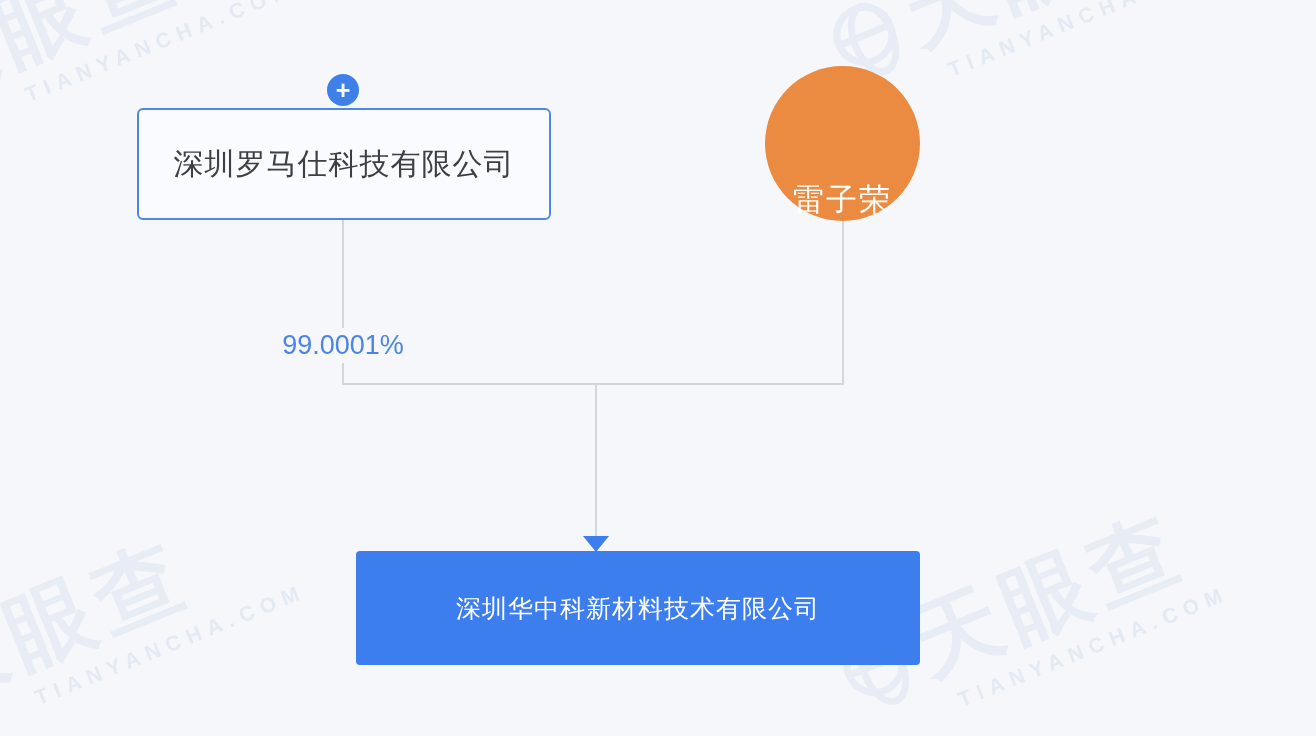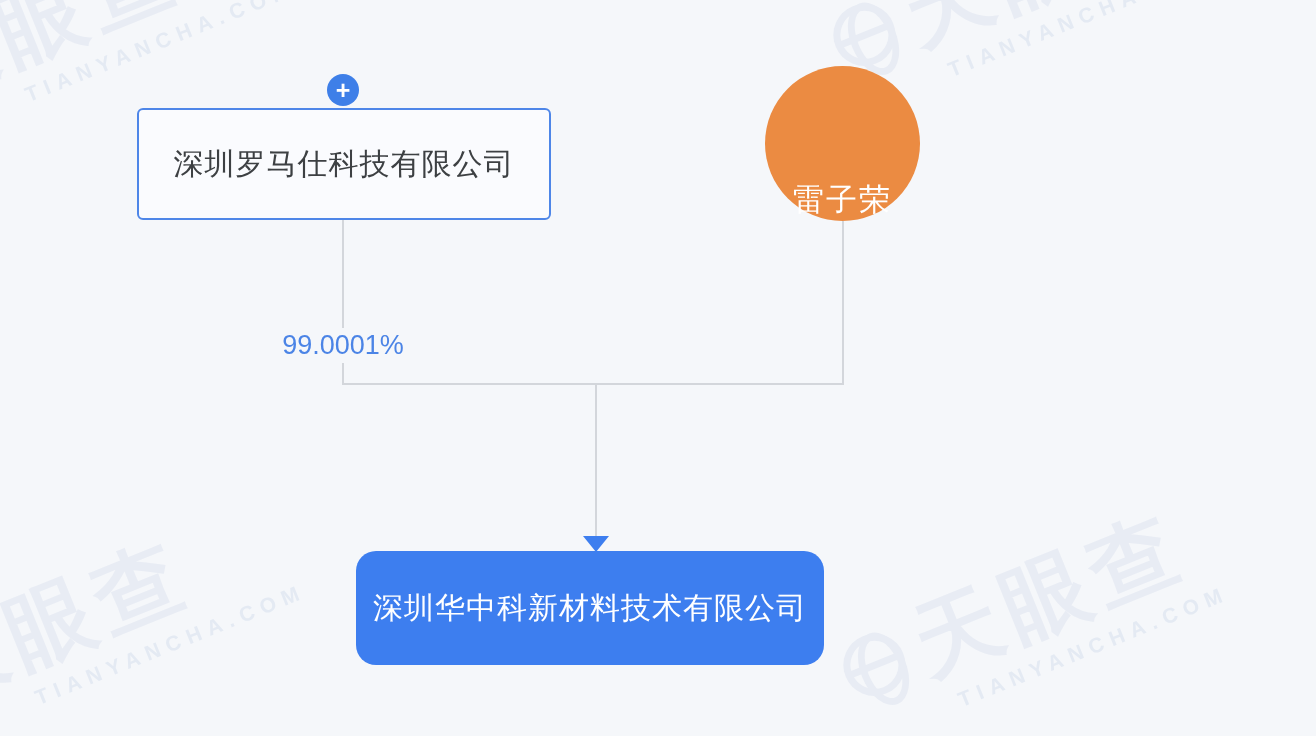--- a/index.html
+++ b/index.html
@@ -110,25 +110,25 @@
     width:155px; height:155px;
     background:#EB8B42;
     border-radius:50%;
     display:flex; align-items:flex-end; justify-content:center;
     color:#FFFFFF; font-size:31px; letter-spacing:2px;
     cursor:pointer;
     z-index:2;
   }
   .subsidiary-box {
     position:absolute; left:356px; top:551px;
-    width:468px; height:114px;
+    width:564px; height:114px;
     background:#3D7EEF;
-    border-radius:20px;
+    border-radius:4px;
     display:flex; align-items:center; justify-content:center;
-    color:#FFFFFF; font-size:30px; letter-spacing:1px;
+    color:#FFFFFF; font-size:25px; letter-spacing:1px;
     cursor:pointer;
   }
 </style>
 </head>
 <body>
 
 <div class="canvas">
 
   <div class="watermark wm-tl">
     <div class="wm-main">

